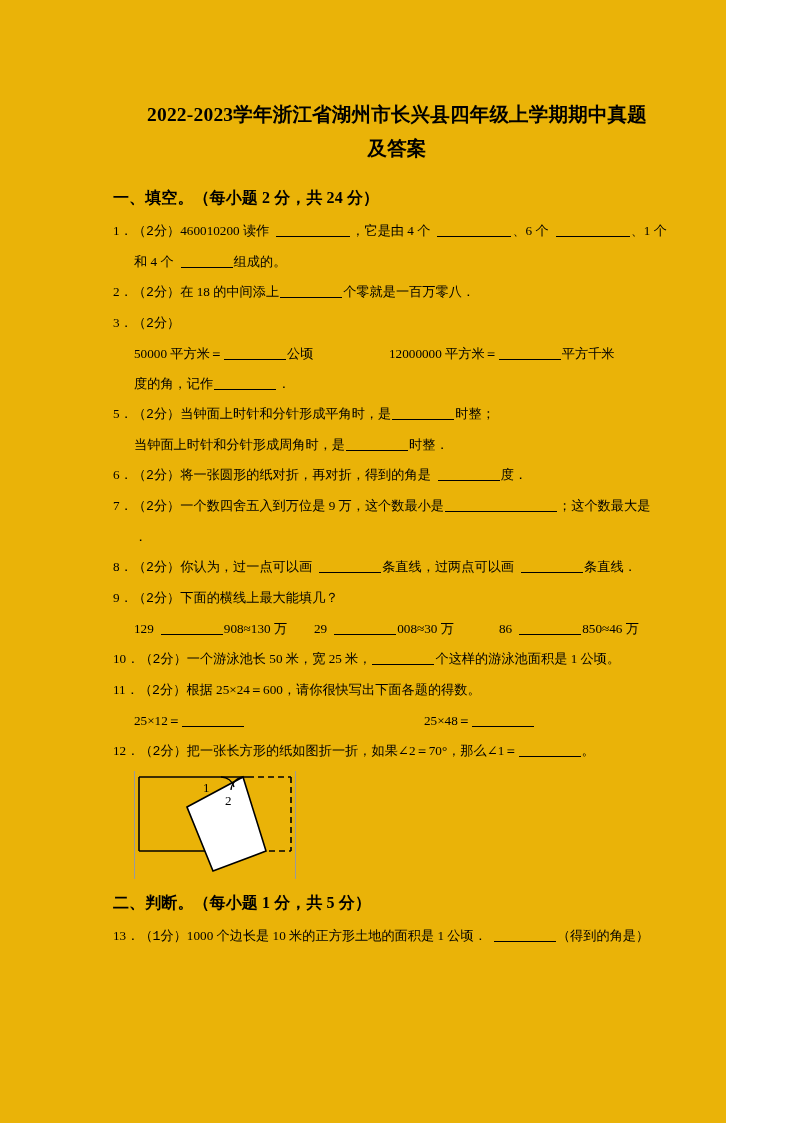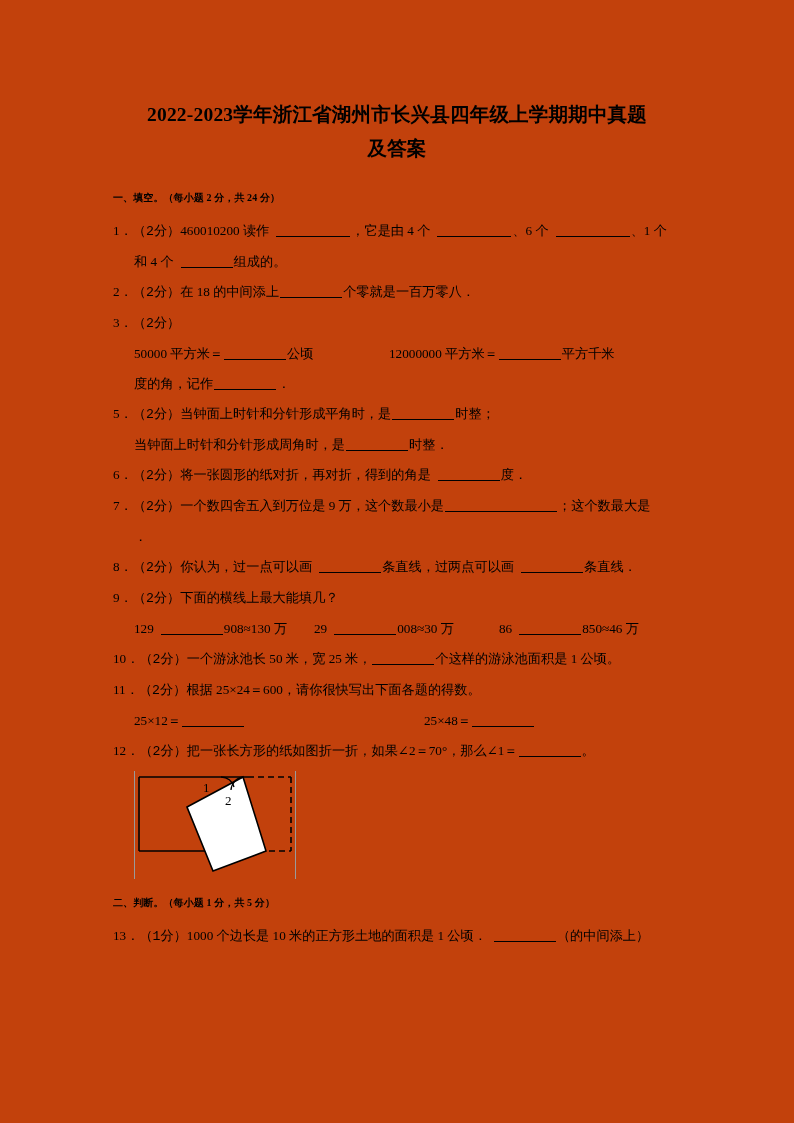--- a/index.html
+++ b/index.html
@@ -6,23 +6,23 @@
     margin: 0;
     padding: 0;
     background: #ffffff;
   }
   body {
     font-family: "Liberation Serif", "DejaVu Serif", serif;
     color: #000000;
   }
   .page {
     position: relative;
-    width: 794px;
+    width: 726px;
     height: 1123px;
-    background: #c2410c;
+    background: #eab308;
     overflow: hidden;
     box-sizing: border-box;
   }
   .content {
     position: absolute;
     left: 113px;
     top: 0;
     width: 568px;
   }
 
@@ -35,21 +35,21 @@
     letter-spacing: 0.2px;
     margin-top: 98px;
     margin-bottom: 0;
   }
   .doc-title .ttl-line {
     display: block;
   }
 
   
   .section-heading {
-    font-size: 10px;
+    font-size: 16px;
     font-weight: bold;
     line-height: 20px;
     margin-top: 22px;
     margin-bottom: 8px;
     letter-spacing: 0.1px;
   }
 
   
   .q {
     font-size: 13.2px;
@@ -239,19 +239,19 @@
           <text x="68" y="21" font-family="'Liberation Serif', serif" font-size="13" fill="#000">1</text>
           <text x="90" y="34" font-family="'Liberation Serif', serif" font-size="13" fill="#000">2</text>
         </svg>
       </div>
     </div>
 
     <div class="section-heading" style="margin-top:14px">二、判断。（每小题 1 分，共 5 分）</div>
 
     <div class="q">
       <span class="q-line">
-        <span class="q-num">13．</span><span class="score">（1分）</span><span>1000 个边长是 10 米的正方形土地的面积是 1 公顷．</span><span class="blank b-md gap-l"></span><span>（的中间添上）</span>
+        <span class="q-num">13．</span><span class="score">（1分）</span><span>1000 个边长是 10 米的正方形土地的面积是 1 公顷．</span><span class="blank b-md gap-l"></span><span>（得到的角是）</span>
       </span>
     </div>
 
     <div class="tail-space"></div>
   </div>
 </div>
 
 </body></html>

